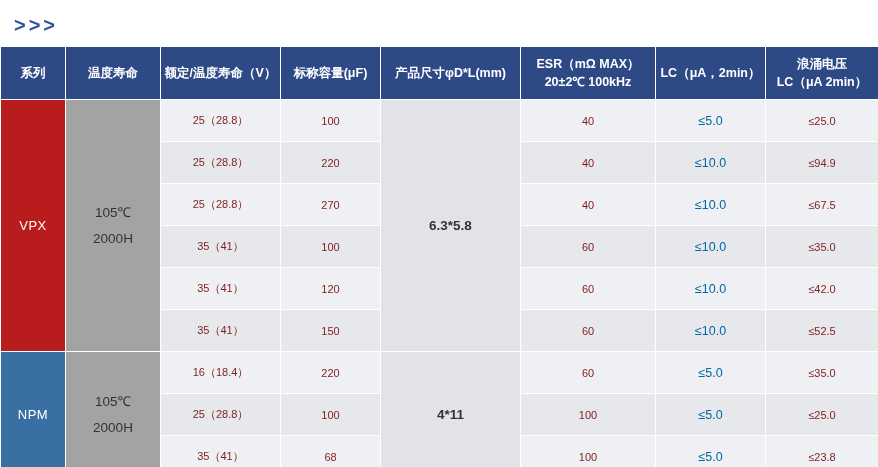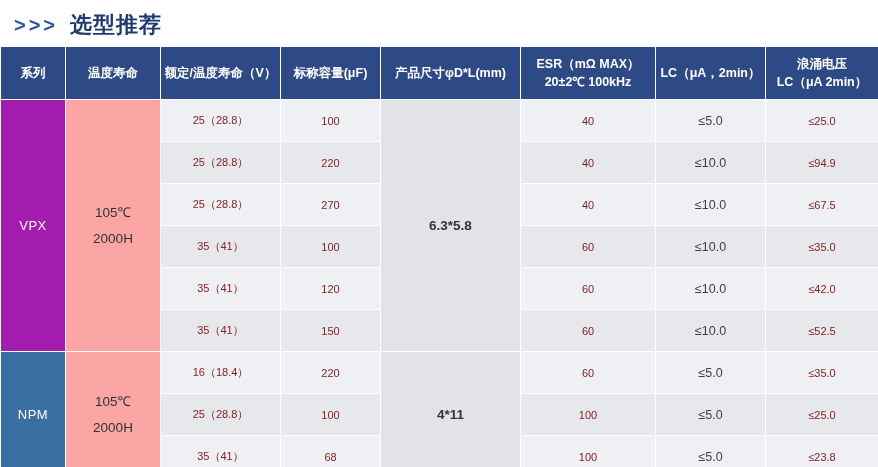--- a/index.html
+++ b/index.html
@@ -59,51 +59,51 @@
     background: #2e4a86;
     color: #ffffff;
     font-size: 12.5px;
     font-weight: bold;
     line-height: 1.45;
     padding: 8px 2px;
     height: 46px;
     box-sizing: border-box;
   }
   .series-cell {
-    background: #a21caf;
+    background: #b91c1c;
     color: #ffffff;
     font-size: 13px;
     letter-spacing: 0.5px;
   }
   .series-cell.npm {
     background: #3a6fa3;
   }
   td.light {
     background: #eef0f3;
     font-size: 11px;
     color: #7f1d1d;
     height: 39px;
   }
   td.light.alt {
     background: #e6e8ec;
   }
   td.life {
-    background: #fca5a5;
+    background: #a3a3a3;
     font-size: 13.5px;
     line-height: 1.9;
     color: #333;
   }
   td.size {
     background: #e1e3e8;
     font-size: 13.5px;
     color: #333;
     font-weight: bold;
   }
   td.lc {
-    color: #404040;
+    color: #0369a1;
     font-size: 12.5px;
     background: #eef0f3;
   }
   td.lc.alt {
     background: #e6e8ec;
   }
   .col-series { width: 65px; }
   .col-life { width: 95px; }
   .col-volt { width: 120px; }
   .col-cap { width: 100px; }
@@ -112,21 +112,20 @@
   .col-lc { width: 110px; }
   .col-std { width: 113px; }
 </style>
 </head>
 <body>
 
 <div class="page">
 
   <div class="title-row">
     <span class="arrows">&gt;&gt;&gt;</span>
-    <span class="title-text">选型推荐</span>
   </div>
 
   <table class="spec">
     <colgroup>
       <col class="col-series">
       <col class="col-life">
       <col class="col-volt">
       <col class="col-cap">
       <col class="col-size">
       <col class="col-esr">

